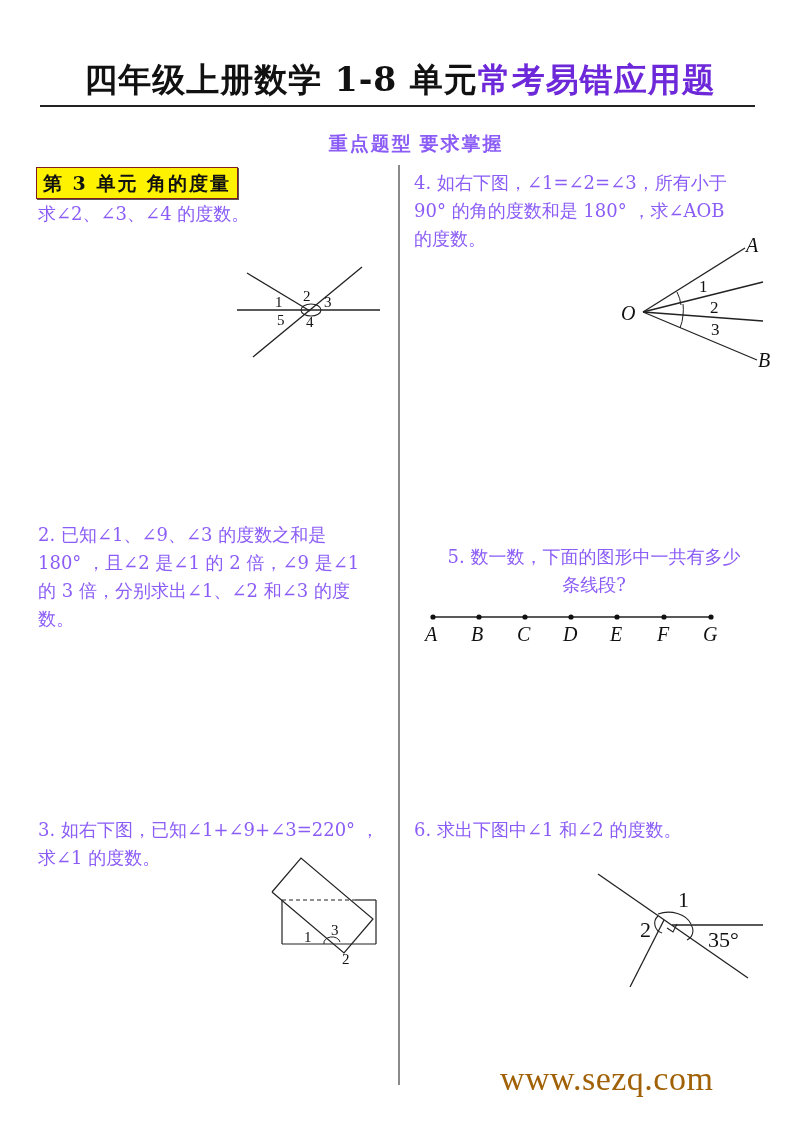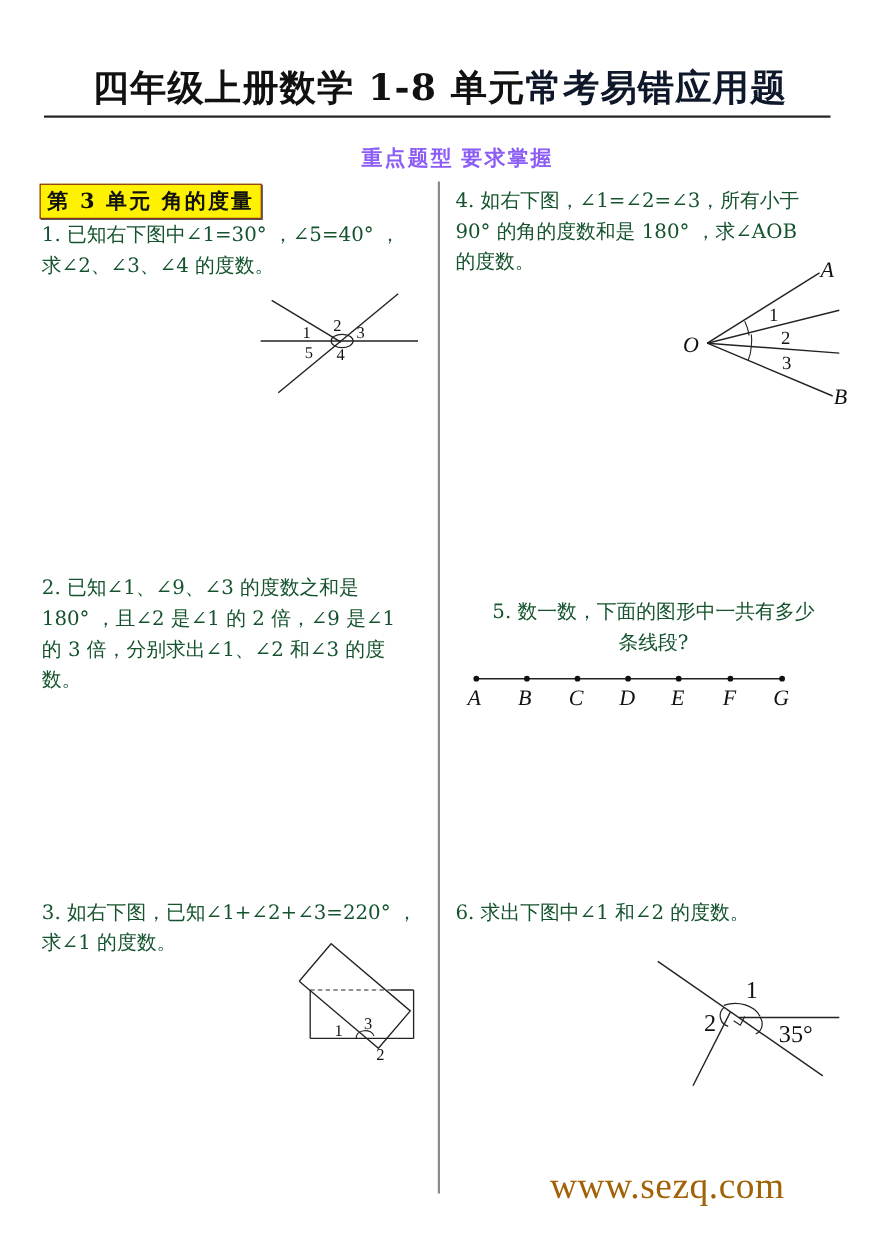--- a/index.html
+++ b/index.html
@@ -1,50 +1,49 @@
 <!DOCTYPE html>
 <html><head>
 <meta charset="utf-8">
 <style>
   html, body { margin: 0; padding: 0; background: #ffffff; }
   body { width: 800px; height: 1131px; position: relative; overflow: hidden;
          font-family: "DejaVu Serif", "Liberation Serif", serif; color: #222; }
   .title { position: absolute; left: 0; width: 800px; top: 60px; text-align: center;
            font-size: 33px; font-weight: bold; letter-spacing: 1px; line-height: 40px;
            font-family: "DejaVu Serif", serif; color: #111; }
-  .title .red { color: #0f172a; }
+  .title .red { color: #6d28d9; }
   .title-rule { position: absolute; left: 40px; width: 715px; top: 105px; height: 2px; background: #222; }
   .subtitle { position: absolute; left: 0; width: 800px; top: 131px; text-align: center;
               font-size: 19px; font-weight: bold; color: #8b5cf6; letter-spacing: 2px;
               font-family: Liberation Serif, serif; margin-left: 16px; }
   .divider { position: absolute; left: 398px; top: 165px; width: 2px; height: 920px; background: #8a8a8a; }
   .unit-badge { position: absolute; left: 36px; top: 167px; height: 30px; padding: 0 6px;
                 background: #fff200; border: 1px solid #7f1d1d; box-shadow: 1px 1px 0 #555;
                 font-size: 19px; font-weight: bold; line-height: 30px; color: #111;
                 font-family: "DejaVu Serif", serif; letter-spacing: 2px; }
-  .q { position: absolute; font-size: 18px; line-height: 28px; color: #14532d;
+  .q { position: absolute; font-size: 18px; line-height: 28px; color: #8b5cf6;
        font-family: "DejaVu Serif", "Liberation Serif", serif; }
   .fig { position: absolute; }
   .fig text { font-family: "Liberation Serif", "DejaVu Serif", serif; fill: #111; }
   .watermark { position: absolute; left: 500px; top: 1060px; font-size: 34px; color: #a16207;
                font-family: Liberation Serif, serif; letter-spacing: 0.5px; }
 </style>
 </head>
 <body>
 
 <div class="title"><span>四年级上册数学 1-8 单元</span><span class="red">常考易错应用题</span></div>
 <div class="title-rule"></div>
 <div class="subtitle">重点题型  要求掌握</div>
 
 <div class="divider"></div>
 
 <div class="unit-badge">第 3 单元   角的度量</div>
 
 <div class="q" style="left:38px; top:200px; width:355px;">
-  <div>1. 已知右下图中∠1=30° ，∠5=40° ，</div>
   <div>求∠2、∠3、∠4 的度数。</div>
 </div>
 <svg class="fig" style="left:225px; top:255px;" width="165" height="110" viewBox="0 0 165 110">
   <line x1="12" y1="55" x2="155" y2="55" stroke="#222" stroke-width="1.3"></line>
   <line x1="22" y1="18" x2="85" y2="56" stroke="#222" stroke-width="1.3"></line>
   <line x1="28" y1="102" x2="137" y2="12" stroke="#222" stroke-width="1.3"></line>
   <ellipse cx="86" cy="55" rx="10" ry="6" fill="none" stroke="#222" stroke-width="1.1"></ellipse>
   <text x="50" y="52" font-size="15">1</text>
   <text x="78" y="46" font-size="15">2</text>
   <text x="99" y="52" font-size="15">3</text>
@@ -53,21 +52,21 @@
 </svg>
 
 <div class="q" style="left:38px; top:521px; width:355px;">
   <div>2. 已知∠1、∠9、∠3 的度数之和是</div>
   <div>180° ，且∠2 是∠1 的 2 倍，∠9 是∠1</div>
   <div>的 3 倍，分别求出∠1、∠2 和∠3 的度</div>
   <div>数。</div>
 </div>
 
 <div class="q" style="left:38px; top:816px; width:360px;">
-  <div>3. 如右下图，已知∠1+∠2+∠3=220° ，</div>
+  <div>3. 如右下图，已知∠1+∠9+∠3=220° ，</div>
   <div>求∠1 的度数。</div>
 </div>
 <svg class="fig" style="left:262px; top:852px;" width="130" height="125" viewBox="0 0 130 125">
 
   <line x1="20" y1="48" x2="93" y2="48" stroke="#222" stroke-width="1.1" stroke-dasharray="4,3"></line>
   <line x1="93" y1="48" x2="114" y2="48" stroke="#222" stroke-width="1.2"></line>
   <line x1="20" y1="48" x2="20" y2="92" stroke="#222" stroke-width="1.2"></line>
   <line x1="114" y1="48" x2="114" y2="92" stroke="#222" stroke-width="1.2"></line>
   <line x1="20" y1="92" x2="114" y2="92" stroke="#222" stroke-width="1.2"></line>
 

